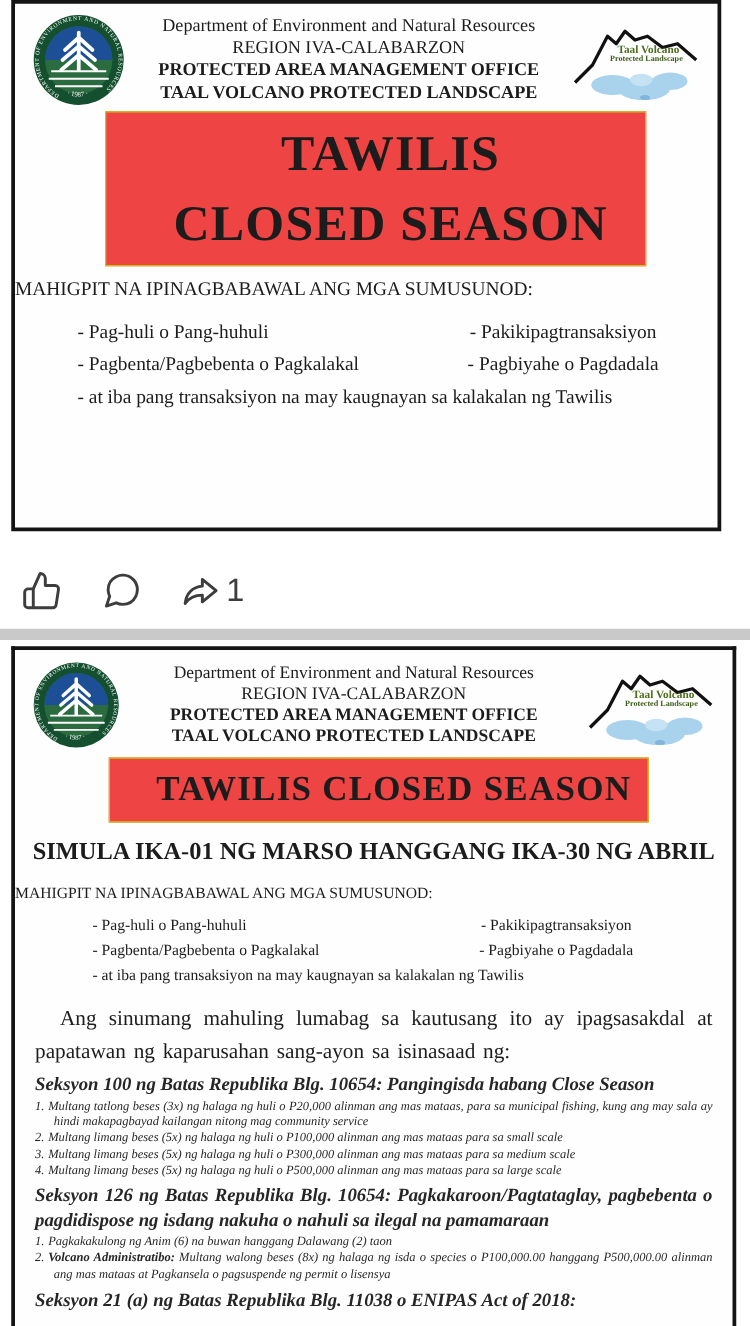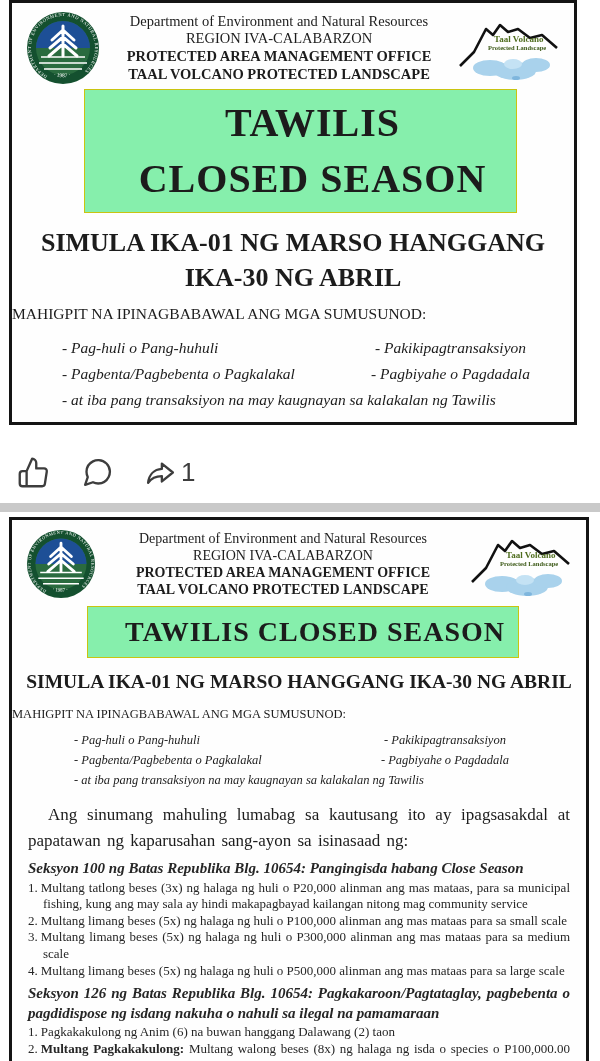--- a/index.html
+++ b/index.html
@@ -17,47 +17,47 @@
   .lh-text{flex:1;text-align:center;line-height:1.22;}
   #poster1 .lh-text{font-size:14.5px;}
   #poster2 .lh-text{font-size:14px;}
   .lh-text .b{font-weight:bold;}
   .seal{width:74px;height:74px;flex:0 0 auto;}
   #poster2 .seal{width:70px;height:70px;}
   .tvpl{position:relative;width:102px;height:72px;flex:0 0 auto;text-decoration:underline;}
   .tvpl .t1{position:absolute;left:36px;top:22px;font-size:9px;font-weight:bold;color:#4f6d1e;font-family:"Liberation Serif",serif;white-space:nowrap;}
   .tvpl .t2{position:absolute;left:30px;top:32px;font-size:6.5px;font-weight:bold;color:#3d5a18;white-space:nowrap;}
   .banner{
-    background:#86efac;border:1px solid #c9c410;text-align:center;font-weight:bold;
+    background:#ef4444;border:1px solid #c9c410;text-align:center;font-weight:bold;
     box-sizing:border-box;
     padding-left:24px;
   }
   #poster1 .banner{margin:4px 0 0 72px;width:433px;height:124px;font-size:40px;line-height:56px;padding-top:5px;letter-spacing:1px;}
   #poster2 .banner{margin:6px 0 0 75px;width:432px;height:52px;font-size:28px;line-height:50px;letter-spacing:1px;}
   .dateline{text-align:center;font-weight:bold;}
   #poster1 .dateline{margin-top:12px;font-size:26px;line-height:35px;}
   #poster2 .dateline{margin-top:12px;font-size:19.5px;line-height:24px;}
   .subhead{text-align:left;}
   #poster1 .subhead{margin-top:10px;font-size:15.5px;}
   #poster2 .subhead{margin-top:13px;font-size:12.5px;}
-  .plist{margin-top:12px;font-style:italic;}
+  .plist{margin-top:12px;}
   #poster2 .plist{margin-top:8px;}
   .prow{display:flex;}
   #poster1 .prow{line-height:26px;font-size:15.5px;}
   #poster2 .prow{line-height:20px;font-size:12.5px;}
   #poster1 .pl{margin-left:50px;width:265px;}
   #poster2 .pl{margin-left:62px;width:230px;}
   .pr{flex:1;text-align:center;}
   #poster1 .pfull{margin-left:50px;line-height:26px;font-size:15.5px;}
   #poster2 .pfull{margin-left:62px;line-height:20px;font-size:12.5px;}
   .intro{margin:12px 16px 0 16px;font-size:17px;line-height:1.5;text-align:justify;text-indent:20px;word-spacing:2px;}
   .sections{margin:6px 16px 0 16px;color:#262626;}
   .sec-title{font-weight:bold;font-style:italic;font-size:15px;line-height:1.3;margin-top:5px;text-align:justify;}
   .sec-items{margin-top:1px;}
-  .sec-item{font-size:13px;line-height:1.28;padding-left:15px;text-indent:-15px;text-align:justify;}
+  .sec-item{font-style:italic;font-size:10px;line-height:1.28;padding-left:15px;text-indent:-15px;text-align:justify;}
   .sec-item .num{margin-right:3px;}
   .actionbar{position:absolute;left:0;top:448px;width:600px;height:48px;display:flex;align-items:center;font-family:"Liberation Sans",sans-serif;}
   .act-icon{width:33px;height:33px;margin-left:17px;flex:0 0 auto;}
   .act-icon:first-child{margin-left:17px;}
   .act-icon.cm{margin-left:31px;}
   .act-icon.sh{margin-left:30px;}
   .act-count{font-size:26px;color:#3d3d3d;margin-left:4px;}
   .divider{position:absolute;left:0;top:503px;width:600px;height:9px;background:#c9c9c9;}
   svg{display:block;}
 </style>
@@ -97,24 +97,20 @@
       <span class="t1">Taal Volcano</span>
       <span class="t2">Protected Landscape</span>
     </div>
   </div>
 
   <div class="banner">
     <div>TAWILIS</div>
     <div>CLOSED SEASON</div>
   </div>
 
-  <div class="dateline">
-    <div>SIMULA IKA-01 NG MARSO HANGGANG</div>
-    <div>IKA-30 NG ABRIL</div>
-  </div>
 
   <div class="subhead">MAHIGPIT NA IPINAGBABAWAL ANG MGA SUMUSUNOD:</div>
 
   <div class="plist">
     <div class="prow">
       <div class="pl">- Pag-huli o Pang-huhuli</div>
       <div class="pr">- Pakikipagtransaksiyon</div>
     </div>
     <div class="prow">
       <div class="pl">- Pagbenta/Pagbebenta o Pagkalakal</div>
@@ -211,20 +207,20 @@
         <span class="num">4.</span><b></b><span>Multang limang beses (5x) ng halaga ng huli o P500,000 alinman ang mas mataas para sa large scale</span>
       </div>
     </div>
 
     <div class="sec-title">Seksyon 126 ng Batas Republika Blg. 10654: Pagkakaroon/Pagtataglay, pagbebenta o pagdidispose ng isdang nakuha o nahuli sa ilegal na pamamaraan</div>
     <div class="sec-items">
       <div class="sec-item">
         <span class="num">1.</span><b></b><span>Pagkakakulong ng Anim (6) na buwan hanggang Dalawang (2) taon</span>
       </div>
       <div class="sec-item">
-        <span class="num">2.</span><b>Multang Pagkakakulong:</b><span> Multang walong beses (8x) ng halaga ng isda o species o P100,000.00 hanggang P500,000.00 alinman ang mas mataas at Pagkansela o pagsuspende ng permit o lisensya</span>
+        <span class="num">2.</span><b>Volcano Administratibo:</b><span> Multang walong beses (8x) ng halaga ng isda o species o P100,000.00 hanggang P500,000.00 alinman ang mas mataas at Pagkansela o pagsuspende ng permit o lisensya</span>
       </div>
     </div>
 
     <div class="sec-title">Seksyon 21 (a) ng Batas Republika Blg. 11038 o ENIPAS Act of 2018:</div>
 
   </div>
 </div>
 
 </body></html>

